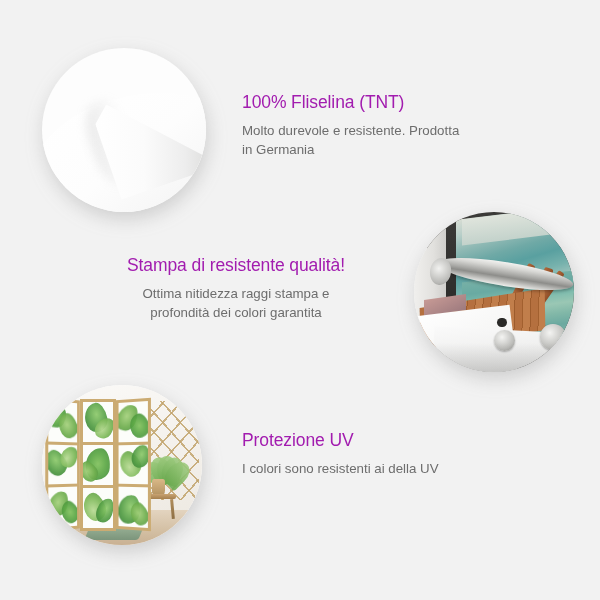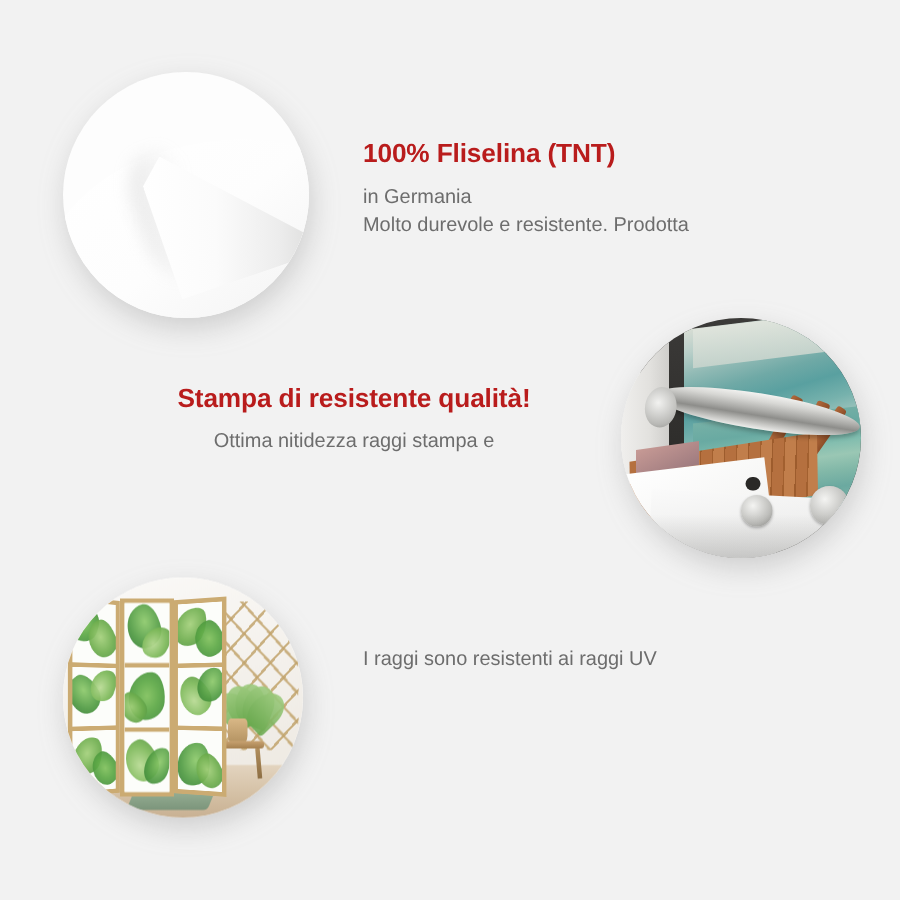--- a/index.html
+++ b/index.html
@@ -33,23 +33,23 @@
   .circle-clip {
     position: absolute;
     inset: 0;
     border-radius: 50%;
     overflow: hidden;
     background: #fdfdfd;
   }
 
   .text-block { position: absolute; }
   .feature-title {
-    color: #b91c1c;
+    color: #a21caf;
     font-size: 17.5px;
-    font-weight: bold;
+    font-weight: normal;
     letter-spacing: -0.1px;
     margin: 0 0 9px 0;
     line-height: 1.2;
     white-space: nowrap;
   }
   .feature-desc {
     color: #6d6d6d;
     font-size: 13.3px;
     font-weight: normal;
     line-height: 1.42;
@@ -405,22 +405,22 @@
         <div class="wp-stripes-fix"></div>
         <div class="wp-peel-edge"></div>
         <div class="wp-peel"></div>
         <div class="wp-curl-shade"></div>
         <div class="wp-curl"></div>
       </div>
     </div>
 
     <div class="text-block align-left" style="left:242px; top:92px; width:280px;">
       <p class="feature-title">100% Fliselina (TNT)</p>
+      <p class="feature-desc">Molto durevole e resistente. Prodotta</p>
       <p class="feature-desc">in Germania</p>
-      <p class="feature-desc">Molto durevole e resistente. Prodotta</p>
     </div>
   </div>
 
   <div class="feature-row">
 
     <div class="circle-wrap" id="circle-printer">
       <div class="circle-clip">
         <div class="pr-bg"></div>
         <div class="pr-machine-body"></div>
         <div class="pr-left-wall"></div>
@@ -439,20 +439,21 @@
         <div class="pr-knob-dark"></div>
         <div class="pr-knob-a"></div>
         <div class="pr-knob-b"></div>
         <div class="pr-shadow-bottom"></div>
       </div>
     </div>
 
     <div class="text-block align-center" style="left:86px; top:255px; width:300px;">
       <p class="feature-title">Stampa di resistente qualità!</p>
       <p class="feature-desc">Ottima nitidezza raggi stampa e</p>
+      <p class="feature-desc">profondità dei colori garantita</p>
     </div>
   </div>
 
   <div class="feature-row">
 
     <div class="circle-wrap" id="circle-interior">
       <div class="circle-clip">
         <div class="in-bg"></div>
         <div class="in-lattice"></div>
         <div class="in-floor"></div>
@@ -516,17 +517,18 @@
             <div class="in-cell">
               <span class="leaf l3" style="left:0%;  top:18%; width:72%; height:72%; transform:rotate(8deg)"></span>
               <span class="leaf l2" style="left:44%; top:36%; width:58%; height:58%; transform:rotate(-22deg)"></span>
             </div>
           </div>
         </div>
       </div>
     </div>
 
     <div class="text-block align-left" style="left:242px; top:430px; width:280px;">
-      <p class="feature-desc">I raggi sono resistenti ai raggi UV</p>
+      <p class="feature-title">Protezione UV</p>
+      <p class="feature-desc">I colori sono resistenti ai della UV</p>
     </div>
   </div>
 
 </div>
 
 </body></html>

